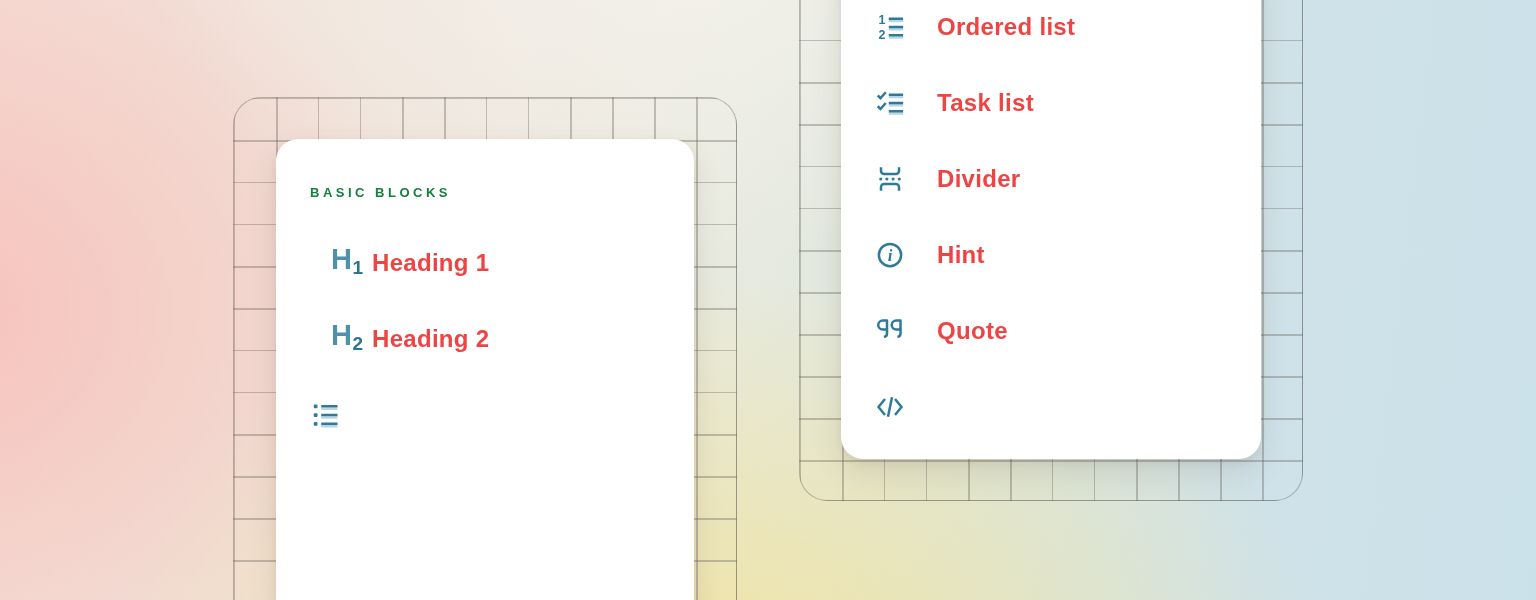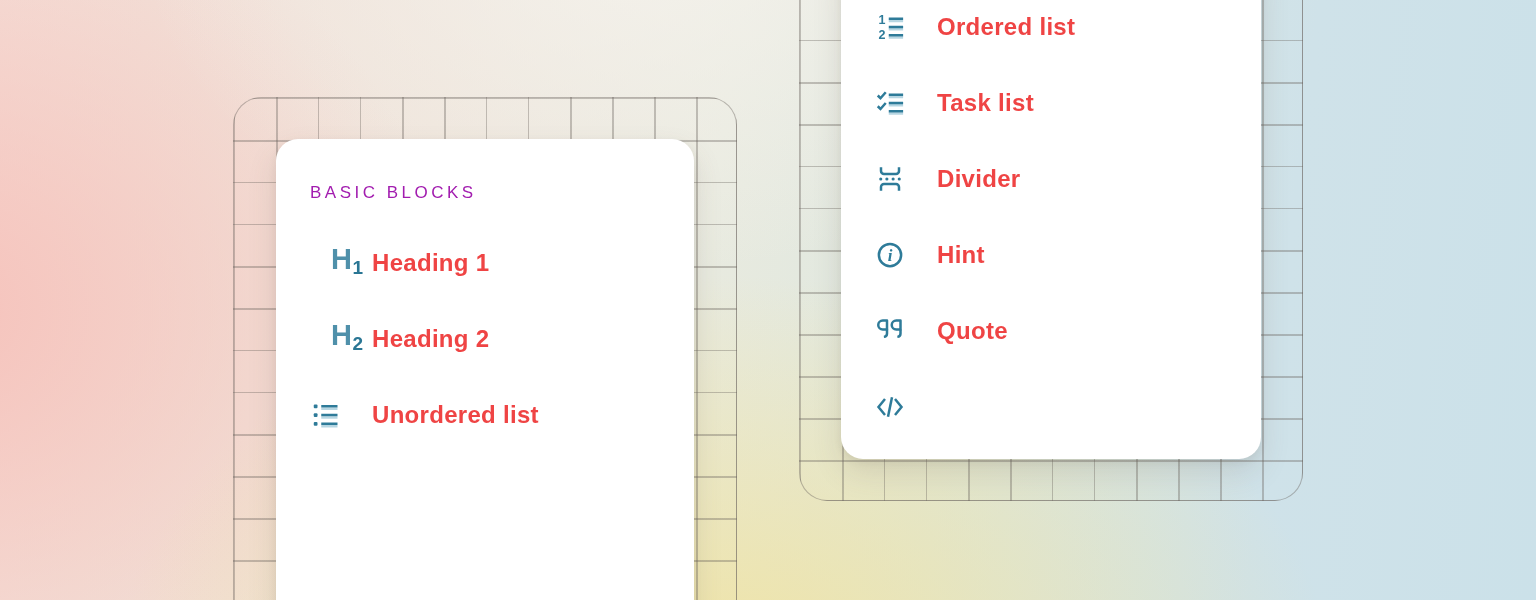--- a/index.html
+++ b/index.html
@@ -24,22 +24,22 @@
   #right-grid{ left:799px; top:-87px; width:504px; height:588px; }
   .menu-card{
     position:absolute; box-sizing:border-box; background:#ffffff;
     border-radius:22px;
     box-shadow:0 14px 30px rgba(96,76,64,0.14), 0 3px 8px rgba(60,50,40,0.07);
   }
   #left-card{ left:276px; top:139px; width:418px; height:560px; padding:43px 0 0 34px; }
   #right-card{ left:841px; top:-45px; width:420px; height:504px; padding:50px 0 0 34px; }
   .section-header{
     height:22px; line-height:22px; margin:0 0 37px 0;
-    font-size:17px; font-weight:400; letter-spacing:3.5px;
-    color:#a21caf;
+    font-size:13px; font-weight:700; letter-spacing:3.5px;
+    color:#15803d;
   }
   .menu-item{ display:flex; align-items:center; height:44px; margin-bottom:32px; cursor:default;}
   .icon-box{ width:30px; height:30px; flex:0 0 30px; display:flex; align-items:center; justify-content:center; }
   .icon-box svg{ width:30px; height:30px; display:block; }
   .item-label{
     margin-left:32px; font-size:24px; font-weight:600; letter-spacing:0.3px;
     color:#ef4444;
   }
   .h-icon{ font-size:29px; font-weight:600; color:#4f90aa; line-height:38px; white-space:nowrap;margin-left:44px;}
   .h-icon .sub{ font-size:19px; font-weight:700; color:#2a7694; vertical-align:-5px; margin-left:0.5px;}
@@ -89,21 +89,20 @@
               <rect x="3" y="10.6" width="3" height="3" rx="0.8"></rect>
               <rect x="3" y="17.6" width="3" height="3" rx="0.8"></rect>
           </g>
           <g class="st">
             <line x1="9" y1="5" x2="22" y2="5"></line>
               <line x1="9" y1="12" x2="22" y2="12"></line>
               <line x1="9" y1="19" x2="22" y2="19"></line>
           </g>
         </svg>
       </span>
-      <span class="item-label">Unordered list</span>
     </div>
   </div>
 
   <div class="menu-card" id="right-card">
 
     <div class="menu-item">
       <span class="icon-box">
         <svg viewBox="0 0 24 24">
           <g class="stl">
             <line x1="11" y1="7.2" x2="22.5" y2="7.2"></line>

